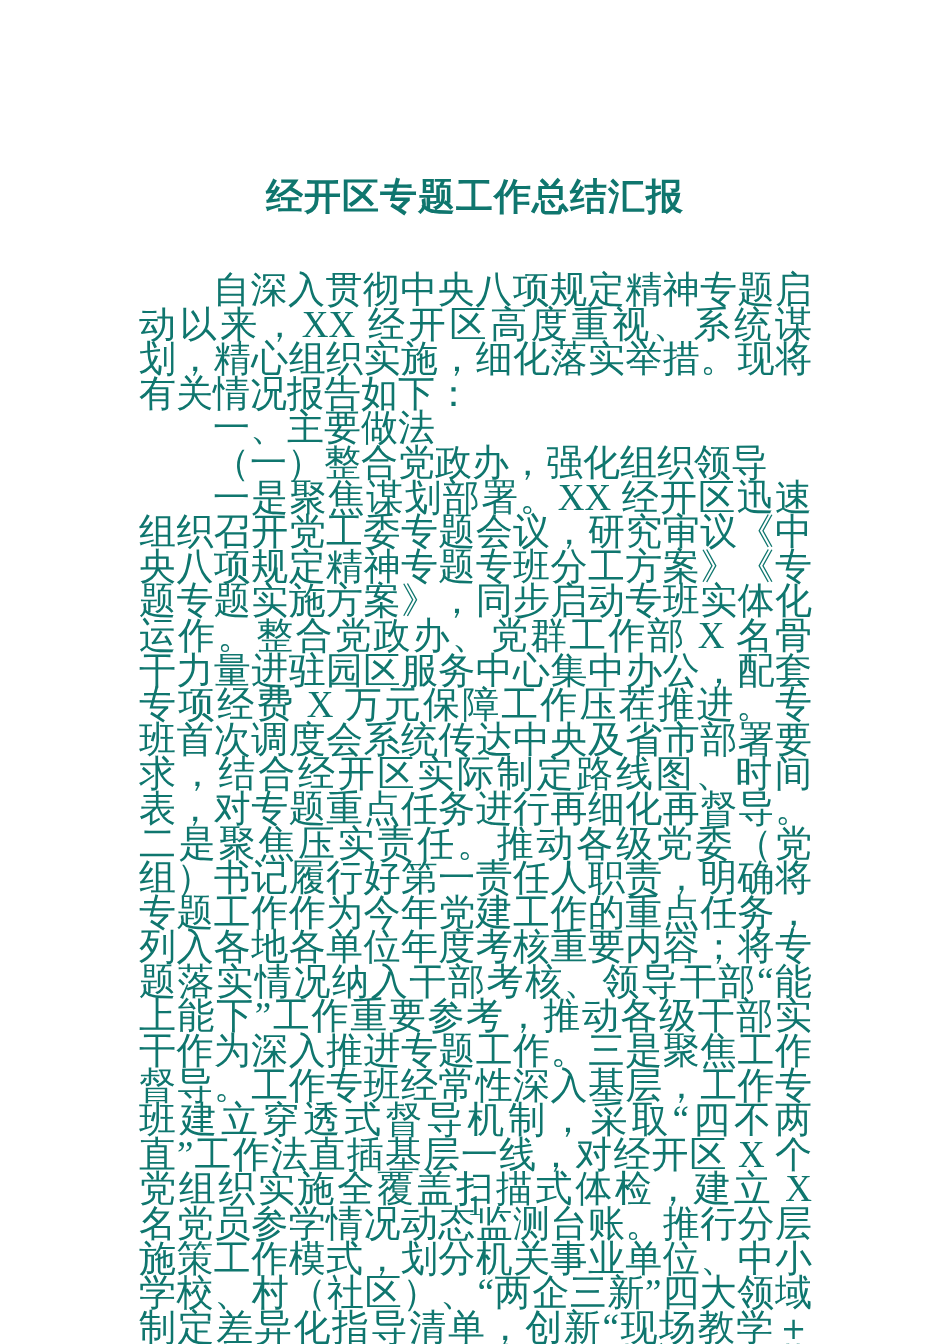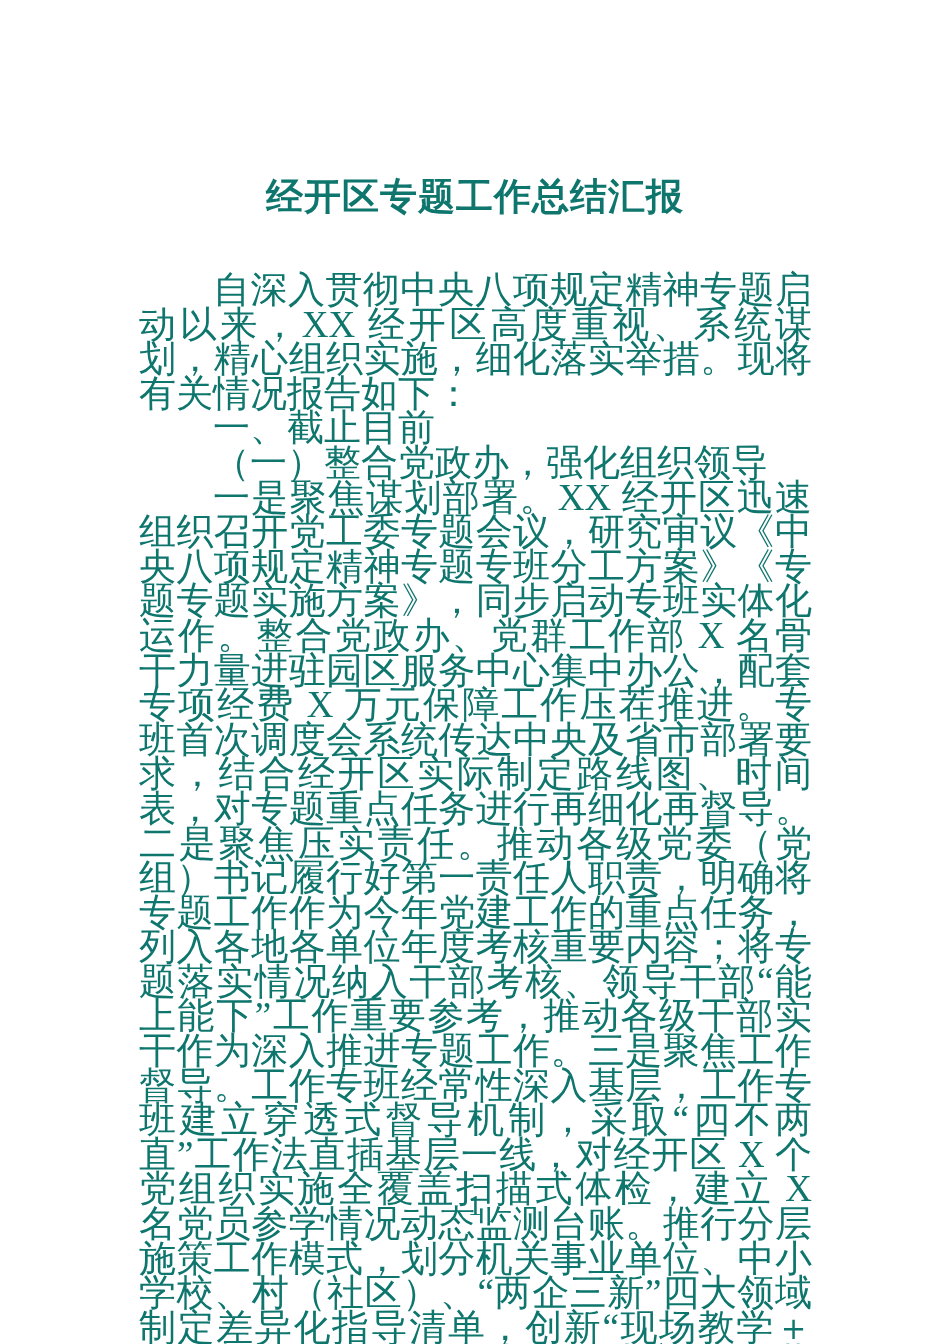--- a/index.html
+++ b/index.html
@@ -58,20 +58,20 @@
 </head>
 <body>
 
 <div class="page">
 
   <h1 class="doc-title">经开区专题工作总结汇报</h1>
 
   <div class="doc-body">
 
   <p class="para para-body">自深入贯彻中央八项规定精神专题启动以来，XX 经开区高度重视、系统谋划，精心组织实施，细化落实举措。现将有关情况报告如下：</p>
-      <p class="para para-heading1">一、截止目前</p>
+      <p class="para para-heading1">一、主要做法</p>
       <p class="para para-heading2">（一）整合党政办，强化组织领导</p>
       <p class="para para-body">一是聚焦谋划部署。XX 经开区迅速组织召开党工委专题会议，研究审议《中央八项规定精神专题专班分工方案》《专题专题实施方案》，同步启动专班实体化运作。整合党政办、党群工作部 X 名骨干力量进驻园区服务中心集中办公，配套专项经费 X 万元保障工作压茬推进。专班首次调度会系统传达中央及省市部署要求，结合经开区实际制定路线图、时间表，对专题重点任务进行再细化再督导。二是聚焦压实责任。推动各级党委（党组）书记履行好第一责任人职责，明确将专题工作作为今年党建工作的重点任务，列入各地各单位年度考核重要内容；将专题落实情况纳入干部考核、领导干部“能上能下”工作重要参考，推动各级干部实干作为深入推进专题工作。三是聚焦工作督导。工作专班经常性深入基层，工作专班建立穿透式督导机制，采取“四不两直”工作法直插基层一线，对经开区 X 个党组织实施全覆盖扫描式体检，建立 X 名党员参学情况动态监测台账。推行分层施策工作模式，划分机关事业单位、中小学校、村（社区）、“两企三新”四大领域制定差异化指导清单，创新“现场教学＋云端督学”双轨并行机制。同步实施“红黄蓝”三色预警，对进度滞后单位开展专项约谈，确保规定动作标准化执行与自选动作精准化适配同频共振。截止目前，共对经开区 X 个党组</p>
     </div>
 
   <div class="page-footer">1</div>
 
 </div>
 
 </body></html>

